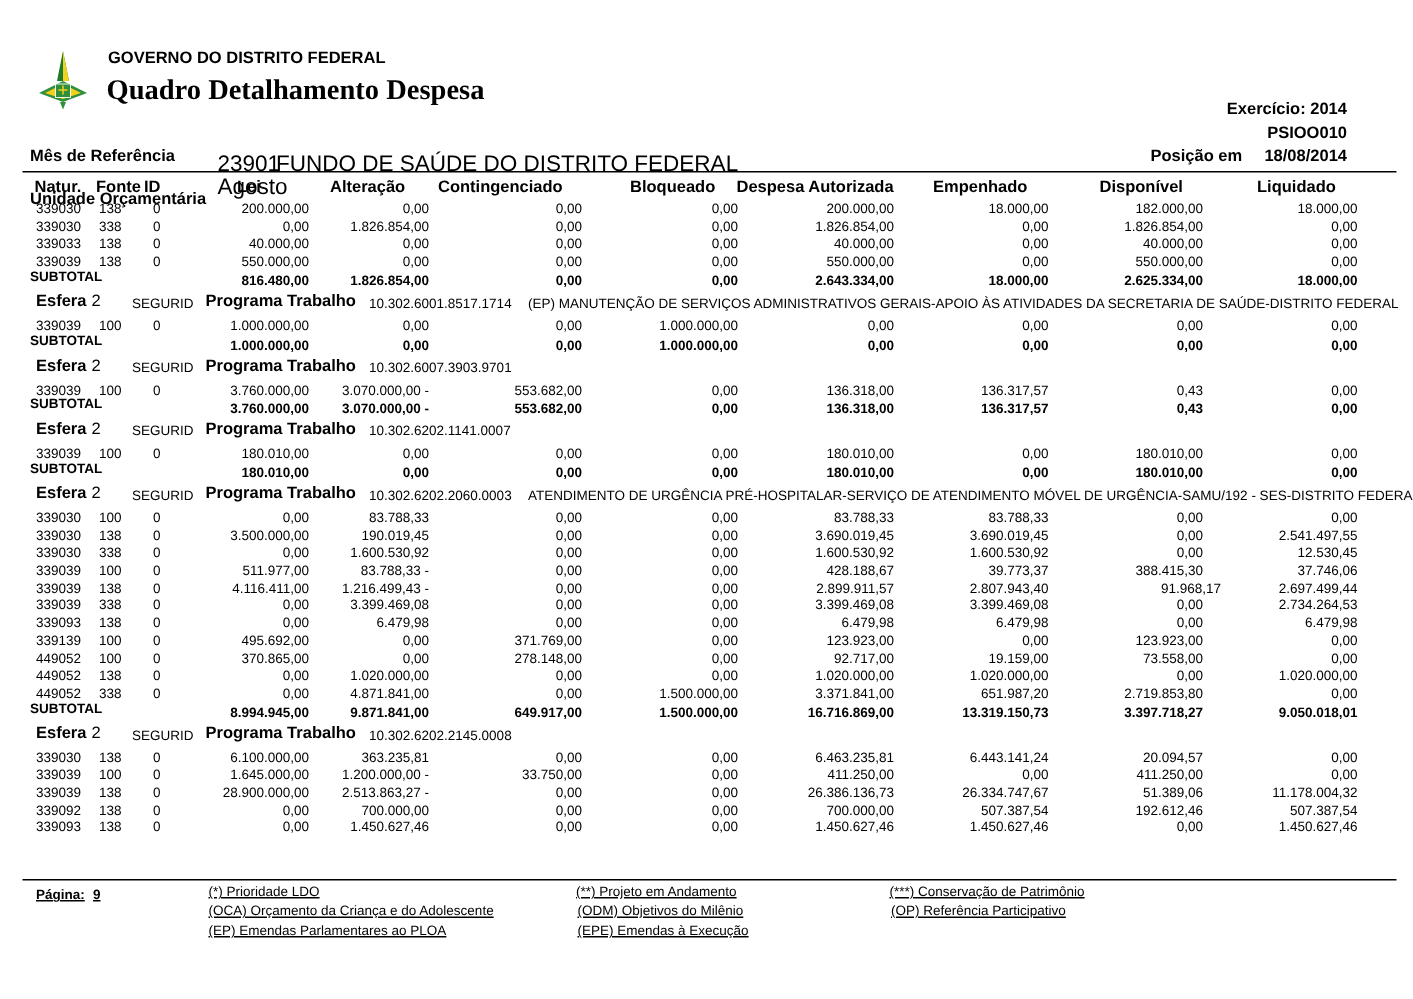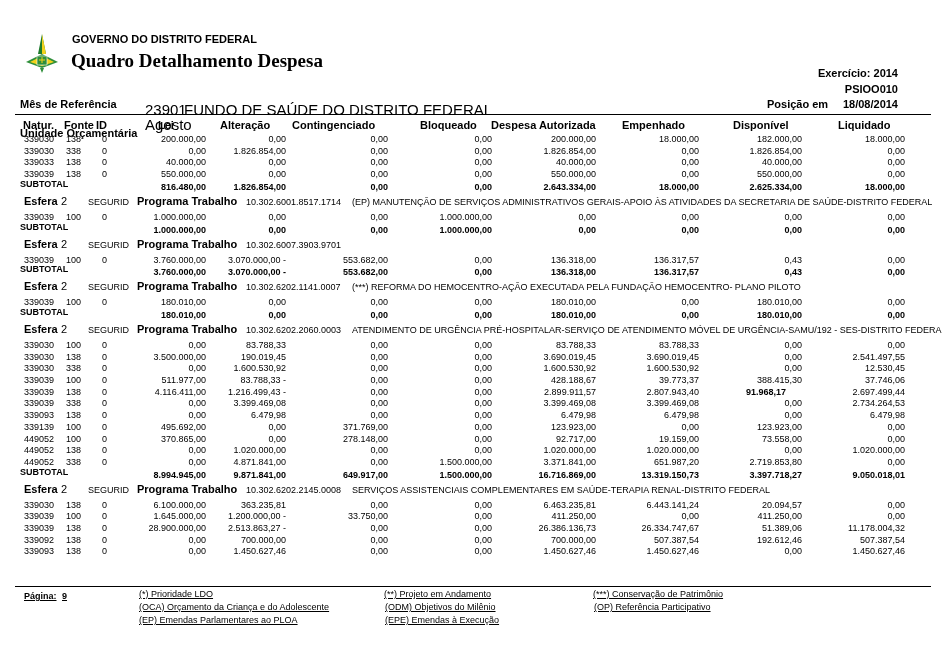--- a/index.html
+++ b/index.html
@@ -198,21 +198,20 @@
       <span class="r" style="right: 243px;">136.317,57</span>
       <span class="r" style="right: 140px;">0,43</span>
       <span class="r" style="right: 37px;">0,00</span>
     </div>
     <div class="esfera" style="top: 280.2px;">
       <span class="esf-lbl">Esfera</span>
       <span class="esf-num">2</span>
       <span class="esf-seg">SEGURID</span>
       <span class="esf-pt">Programa Trabalho</span>
       <span class="esf-code">10.302.6202.1141.0007</span>
-      <span class="esf-desc">(***) REFORMA DO HEMOCENTRO-AÇÃO EXECUTADA PELA FUNDAÇÃO HEMOCENTRO- PLANO PILOTO</span>
     </div>
     <div class="row" style="top: 297.2px;">
       <span style="left: 24px;">339039</span>
       <span style="left: 66px;">100</span>
       <span style="left: 102px;">0</span>
       <span class="r" style="right: 736px;">180.010,00</span>
       <span class="r" style="right: 656px;">0,00</span>
       <span class="r" style="right: 554px;">0,00</span>
       <span class="r" style="right: 450px;">0,00</span>
       <span class="r" style="right: 346px;">180.010,00</span>
@@ -294,21 +293,21 @@
     <div class="row" style="top: 386.7px;">
       <span style="left: 24px;">339039</span>
       <span style="left: 66px;">138</span>
       <span style="left: 102px;">0</span>
       <span class="r" style="right: 736px;">4.116.411,00</span>
       <span class="r" style="right: 656px;">1.216.499,43 -</span>
       <span class="r" style="right: 554px;">0,00</span>
       <span class="r" style="right: 450px;">0,00</span>
       <span class="r" style="right: 346px;">2.899.911,57</span>
       <span class="r" style="right: 243px;">2.807.943,40</span>
-      <span class="r" style="right: 156px; font-weight: bold;">91.968,17</span>
+      <span class="r" style="right: 128px;">91.968,17</span>
       <span class="r" style="right: 37px;">2.697.499,44</span>
     </div>
     <div class="row" style="top: 398.4px;">
       <span style="left: 24px;">339039</span>
       <span style="left: 66px;">338</span>
       <span style="left: 102px;">0</span>
       <span class="r" style="right: 736px;">0,00</span>
       <span class="r" style="right: 656px;">3.399.469,08</span>
       <span class="r" style="right: 554px;">0,00</span>
       <span class="r" style="right: 450px;">0,00</span>
@@ -392,21 +391,20 @@
       <span class="r" style="right: 243px;">13.319.150,73</span>
       <span class="r" style="right: 140px;">3.397.718,27</span>
       <span class="r" style="right: 37px;">9.050.018,01</span>
     </div>
     <div class="esfera" style="top: 482.6px;">
       <span class="esf-lbl">Esfera</span>
       <span class="esf-num">2</span>
       <span class="esf-seg">SEGURID</span>
       <span class="esf-pt">Programa Trabalho</span>
       <span class="esf-code">10.302.6202.2145.0008</span>
-      <span class="esf-desc">SERVIÇOS ASSISTENCIAIS COMPLEMENTARES EM SAÚDE-TERAPIA RENAL-DISTRITO FEDERAL</span>
     </div>
     <div class="row" style="top: 499.6px;">
       <span style="left: 24px;">339030</span>
       <span style="left: 66px;">138</span>
       <span style="left: 102px;">0</span>
       <span class="r" style="right: 736px;">6.100.000,00</span>
       <span class="r" style="right: 656px;">363.235,81</span>
       <span class="r" style="right: 554px;">0,00</span>
       <span class="r" style="right: 450px;">0,00</span>
       <span class="r" style="right: 346px;">6.463.235,81</span>

